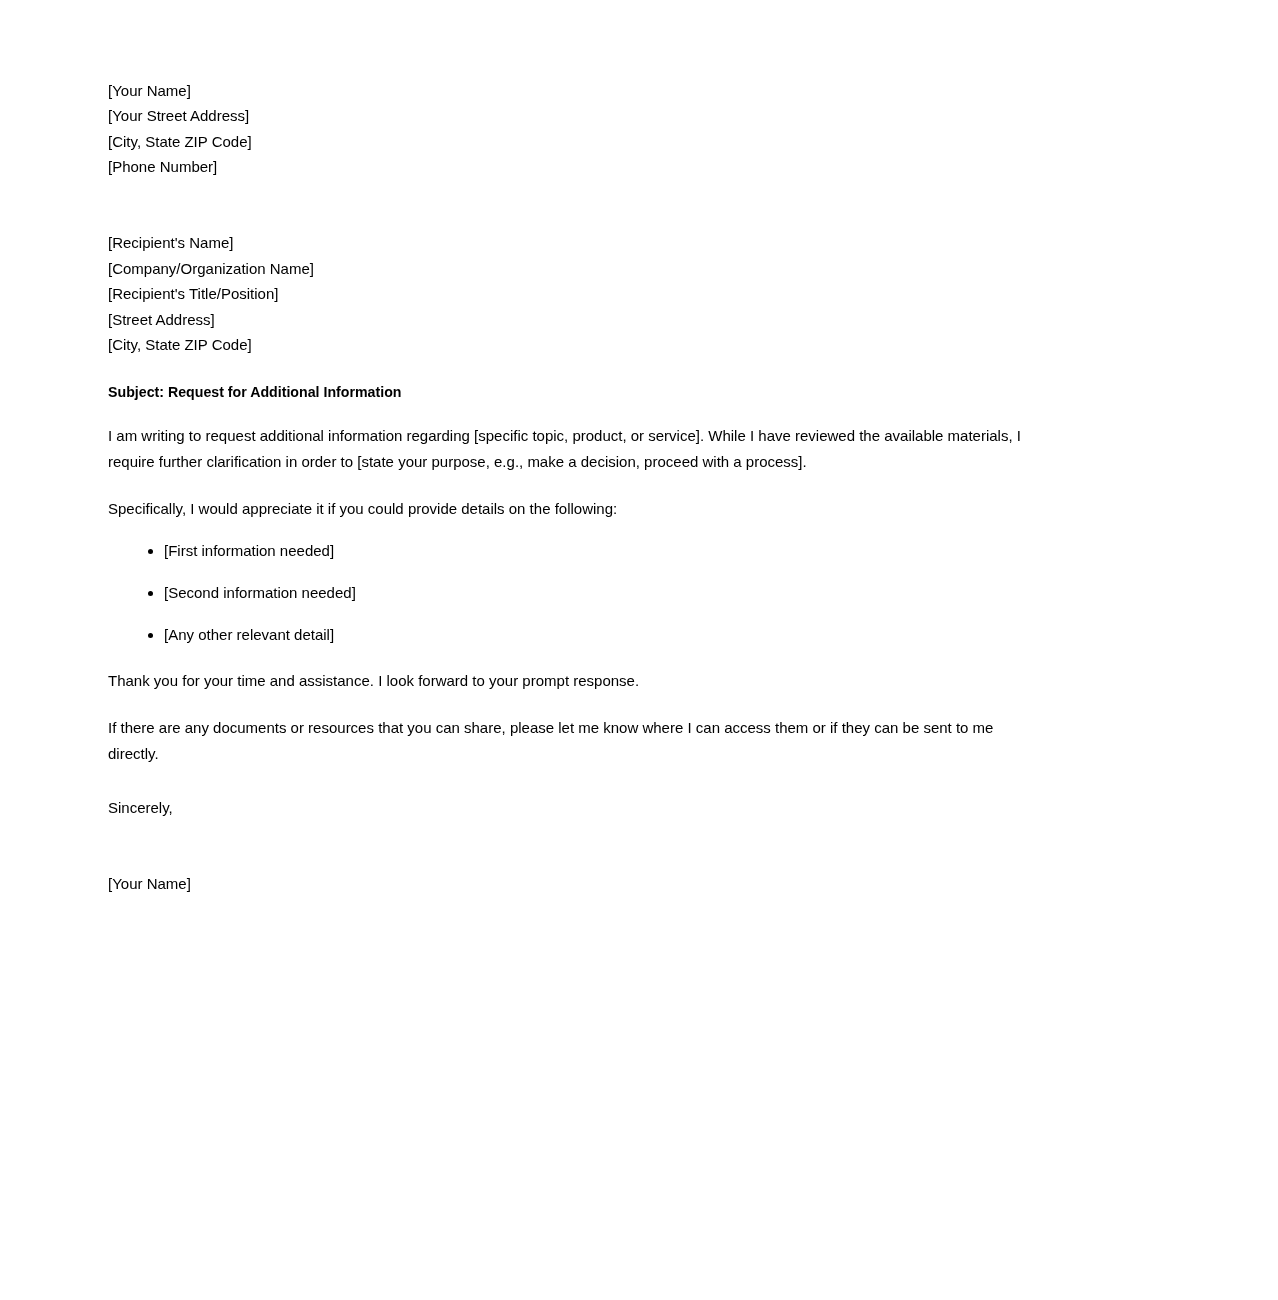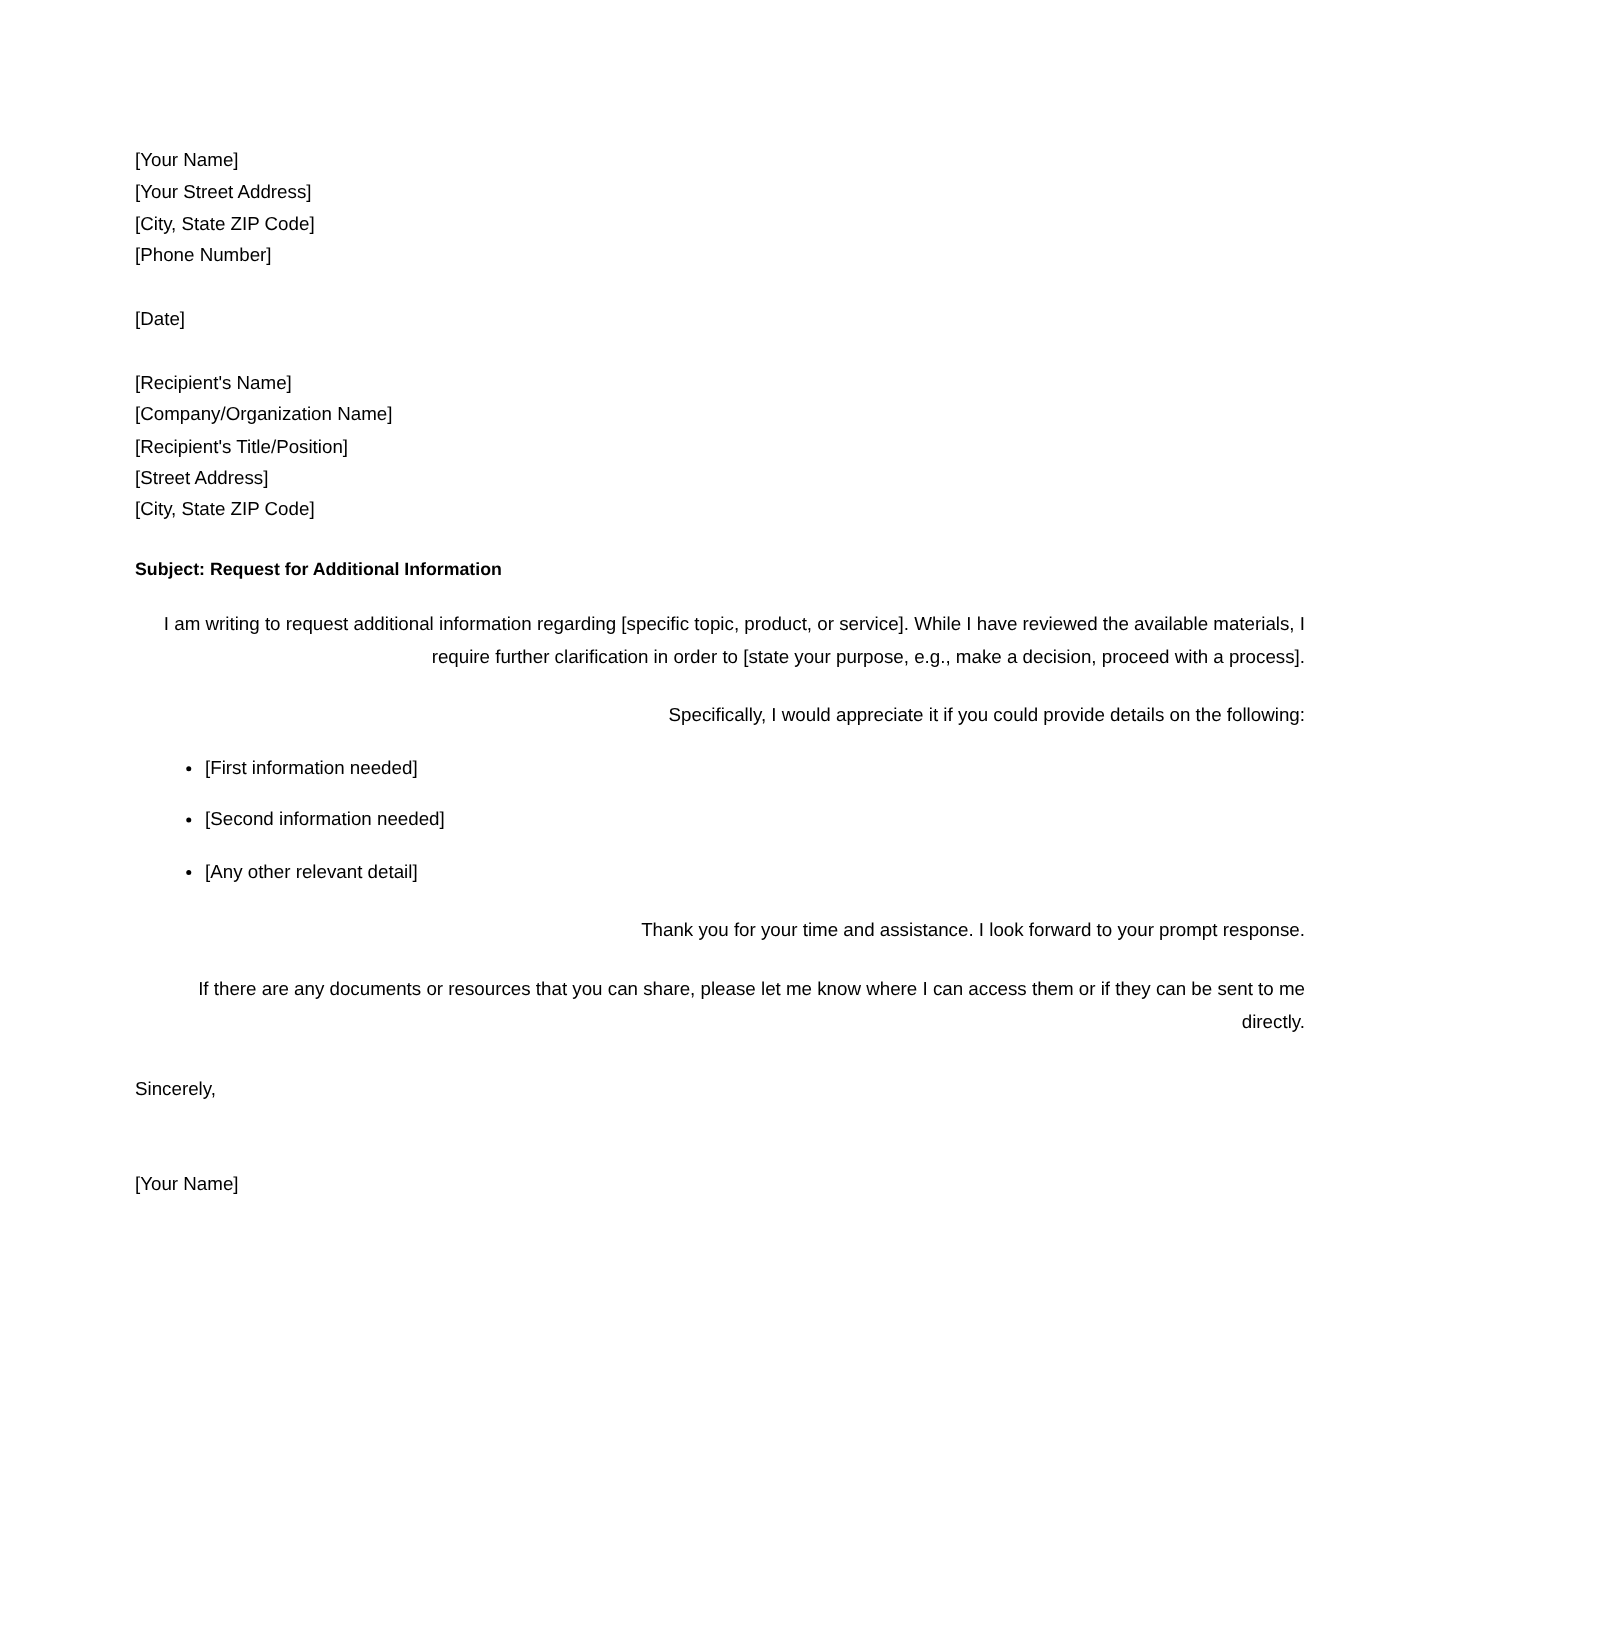--- a/index.html
+++ b/index.html
@@ -13,21 +13,21 @@
     font-family: "Liberation Sans", sans-serif;
     color: #000000;
     -webkit-font-smoothing: antialiased;
   }
   .page {
     position: relative;
     width: 1154px;
     min-height: 1300px;
     background: #ffffff;
     box-sizing: border-box;
-    padding: 116px 110px 40px 108px;
+    padding: 78px 110px 40px 108px;
   }
   .letter {
     max-width: 1015px;
   }
   .addr-block {
     font-size: 15px;
     line-height: 25.4px;
     margin: 0;
   }
   .addr-line {
@@ -41,21 +41,21 @@
   .subject {
     font-size: 14.2px;
     font-weight: bold;
     line-height: 20px;
     margin: 25px 0 0 0;
   }
   p.body-text {
     font-size: 15px;
     line-height: 26px;
     margin: 21px 0 0 0;
-    text-align: right;
+    text-align: left;
   }
   p.salutation {
     font-size: 15px;
     line-height: 26px;
     margin: 21px 0 0 0;
   }
   ul.detail-list {
     margin: 16px 0 0 0;
     padding-left: 40px;
     list-style-type: disc;
@@ -85,21 +85,20 @@
 
 <div class="page">
   <div class="letter">
 
     <div class="addr-block">
       <span class="addr-line">[Your Name]</span>
       <span class="addr-line">[Your Street Address]</span>
       <span class="addr-line">[City, State ZIP Code]</span>
       <span class="addr-line">[Phone Number]</span>
       <span class="spacer-line"></span>
-      <span class="addr-line">[Date]</span>
       <span class="spacer-line"></span>
       <span class="addr-line">[Recipient's Name]</span>
       <span class="addr-line">[Company/Organization Name]</span>
       <span class="addr-line">[Recipient's Title/Position]</span>
       <span class="addr-line">[Street Address]</span>
       <span class="addr-line">[City, State ZIP Code]</span>
     </div>
 
     <p class="subject">Subject: Request for Additional Information</p>
 

